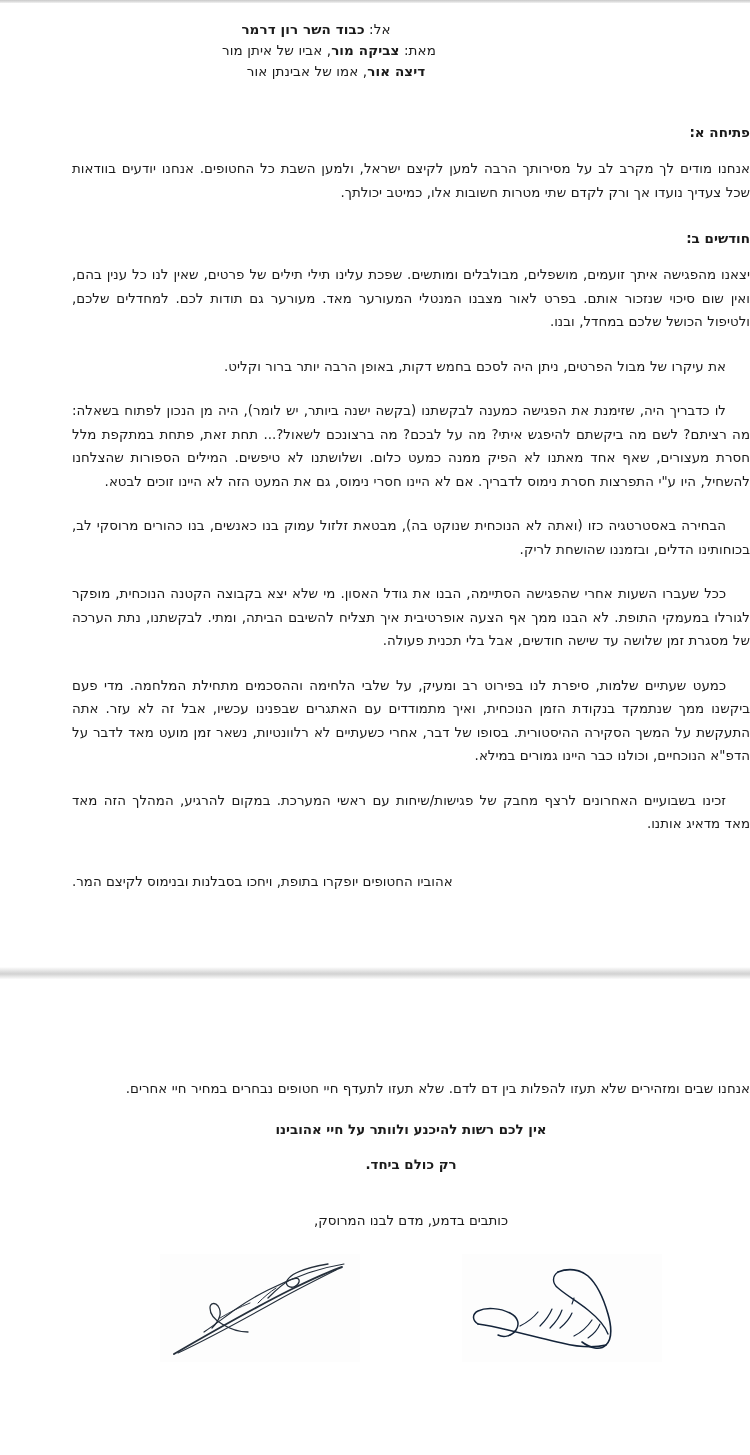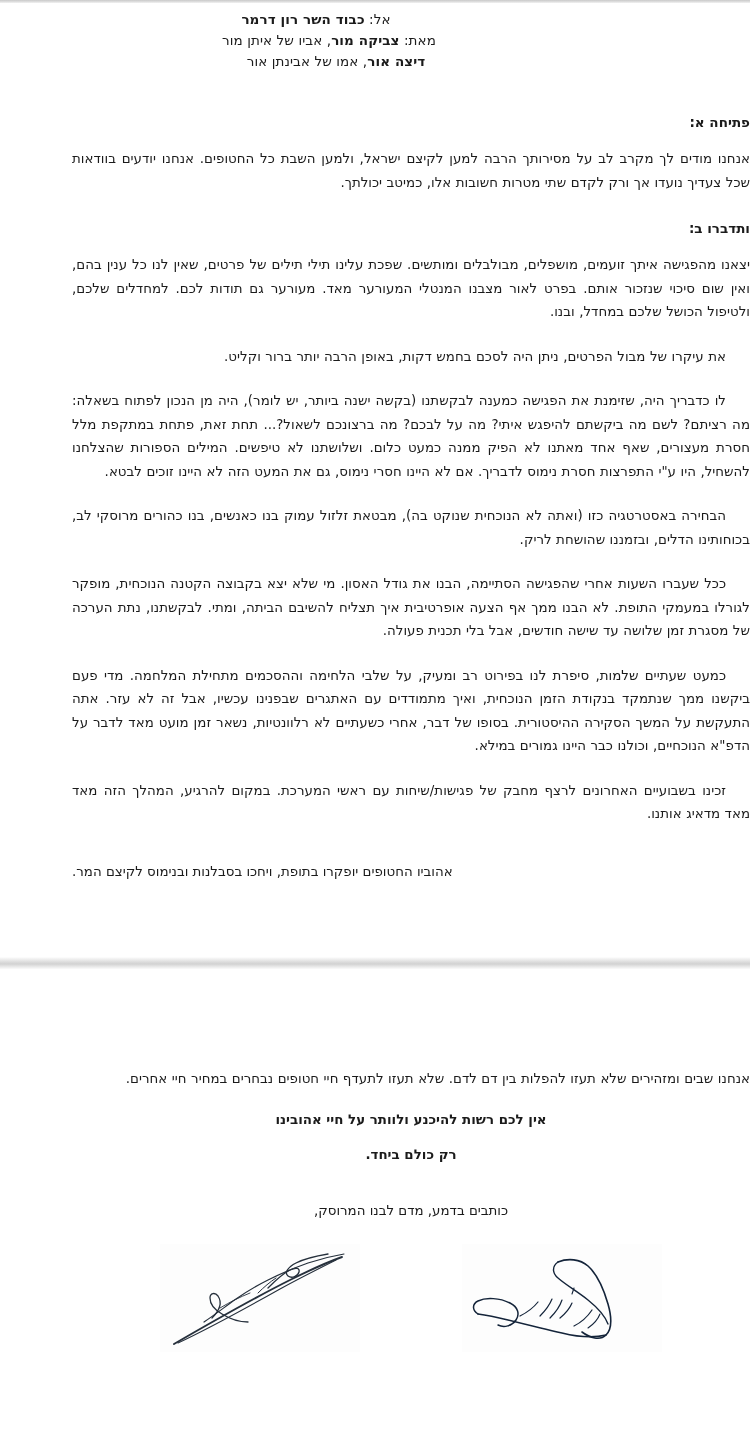--- a/index.html
+++ b/index.html
@@ -26,21 +26,21 @@
     box-sizing: border-box;
     padding: 0;
   }
   .content {
     box-sizing: border-box;
     padding-left: 72px;
     direction: rtl;
   }
   
   .addr-block {
-    padding-top: 6px;
+    padding-top: 16px;
     text-align: center;
     direction: rtl;
   }
   .addr-line {
     font-size: 13.5px;
     line-height: 21px;
     letter-spacing: 0.1px;
     white-space: nowrap;
   }
   .addr-line .b { font-weight: bold; }
@@ -159,21 +159,21 @@
   <div class="content">
 
     <div class="gap-xl"></div>
 
     <h2 class="sec-head">פתיחה א:</h2>
     <div class="gap-m"></div>
     <p class="para right-last">אנחנו מודים לך מקרב לב על מסירותך הרבה למען לקיצם ישראל, ולמען השבת כל החטופים. אנחנו יודעים בוודאות שכל צעדיך נועדו אך ורק לקדם שתי מטרות חשובות אלו, כמיטב יכולתך.</p>
 
     <div class="gap-l"></div>
 
-    <h2 class="sec-head">ותדברו ב:</h2>
+    <h2 class="sec-head">חודשים ב:</h2>
     <div class="gap-m"></div>
 
     <p class="para right-last">יצאנו מהפגישה איתך זועמים, מושפלים, מבולבלים ומותשים. שפכת עלינו תילי תילים של פרטים, שאין לנו כל ענין בהם, ואין שום סיכוי שנזכור אותם. בפרט לאור מצבנו המנטלי המעורער מאד. מעורער גם תודות לכם. למחדלים שלכם, ולטיפול הכושל שלכם במחדל, ובנו.</p>
 
     <p class="para para-indent right-last">את עיקרו של מבול הפרטים, ניתן היה לסכם בחמש דקות, באופן הרבה יותר ברור וקליט.</p>
 
     <p class="para para-indent right-last">לו כדבריך היה, שזימנת את הפגישה כמענה לבקשתנו (בקשה ישנה ביותר, יש לומר), היה מן הנכון לפתוח בשאלה: מה רציתם? לשם מה ביקשתם להיפגש איתי? מה על לבכם? מה ברצונכם לשאול?... תחת זאת, פתחת במתקפת מלל חסרת מעצורים, שאף אחד מאתנו לא הפיק ממנה כמעט כלום. ושלושתנו לא טיפשים.  המילים הספורות שהצלחנו להשחיל, היו ע"י התפרצות חסרת נימוס לדבריך. אם לא היינו חסרי נימוס, גם את המעט הזה לא היינו זוכים לבטא.</p>
 
     <p class="para para-indent right-last">הבחירה באסטרטגיה כזו (ואתה לא הנוכחית שנוקט בה), מבטאת זלזול עמוק בנו כאנשים, בנו כהורים מרוסקי לב, בכוחותינו הדלים, ובזמננו שהושחת לריק.</p>
 

